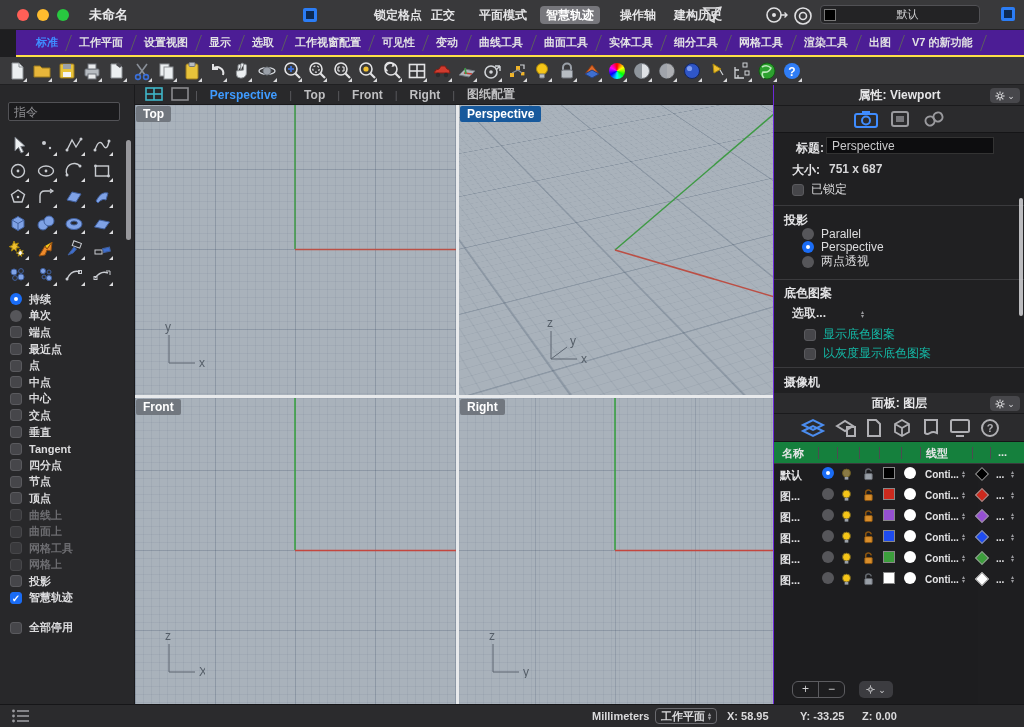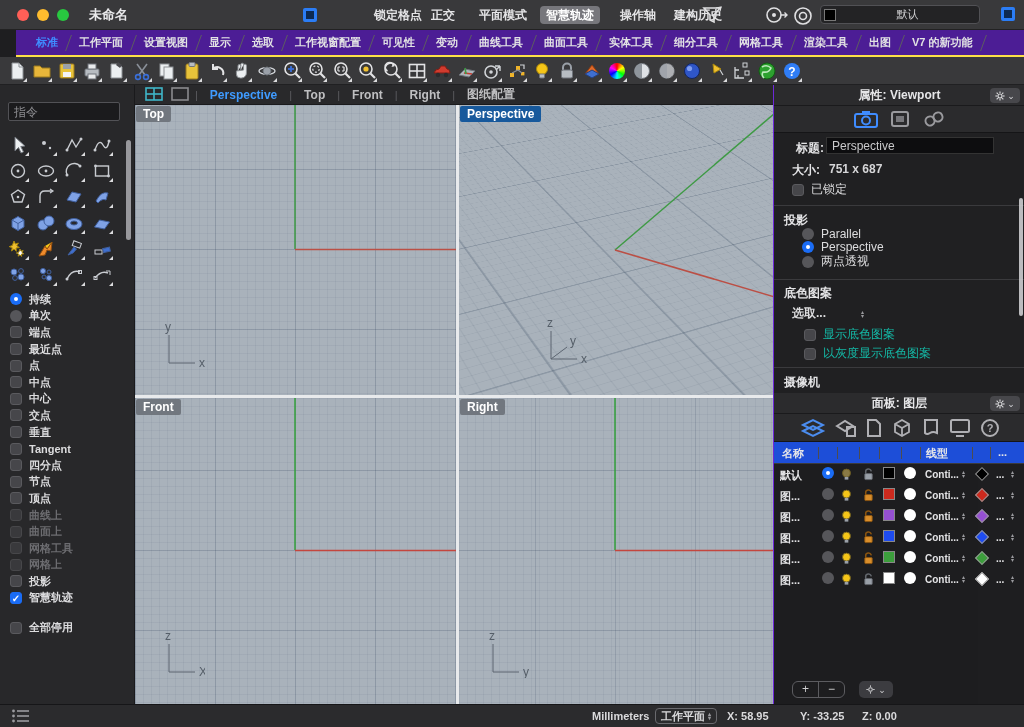--- a/index.html
+++ b/index.html
@@ -123,21 +123,21 @@
   .rdiv { position:absolute; left:0; width:251px; height:1px; background:#3a3a3d; }
   .rrow { position:absolute; display:flex; align-items:center; gap:7px; }
   .rrow .lbl { color:#dcdcde; font-size:12px; }
   .rrow.dis .lbl { color:#14b8a6; }
   .ud { color:#9a9a9e; font-size:6px; line-height:4px; display:inline-block; text-align:center; }
   .rp-scroll { position:absolute; right:2px; top:65px; width:4px; height:118px; background:#d8d8da; border-radius:2px; opacity:.85;}
 
   .lay-head { top:308px; }
   .lay-modes { position:absolute; left:0; top:329px; width:251px; height:28px; background:#2b2b2d;
     display:flex; align-items:center; justify-content:center; gap:9px; border-bottom:1px solid #151517; }
-  .tab-head { position:absolute; left:0; top:357px; width:251px; height:22px; background:#1d4ed8;
+  .tab-head { position:absolute; left:0; top:357px; width:251px; height:22px; background:#15803d;
     border-bottom:1px solid #3a3a3d; }
   .tab-head .h { position:absolute; top:4px; color:#e6e6e8; font-size:11px; font-weight:bold; }
   .tab-head .vs { position:absolute; top:5px; width:1px; height:12px; background:#4c4c50; }
   .lrows { position:absolute; left:0; top:379px; width:251px; }
   .lrow { position:relative; height:21px; }
   .lrow .nm { position:absolute; left:6px; top:4px; color:#e3e3e5; font-size:11px; font-weight:bold; width:38px;
     overflow:hidden; white-space:nowrap; }
   .lrow .c { position:absolute; top:3px; }
   .sw11 { width:12px; height:12px; border:1px solid #888; }
   .mat { width:12px; height:12px; border-radius:50%; background:#fff; }

